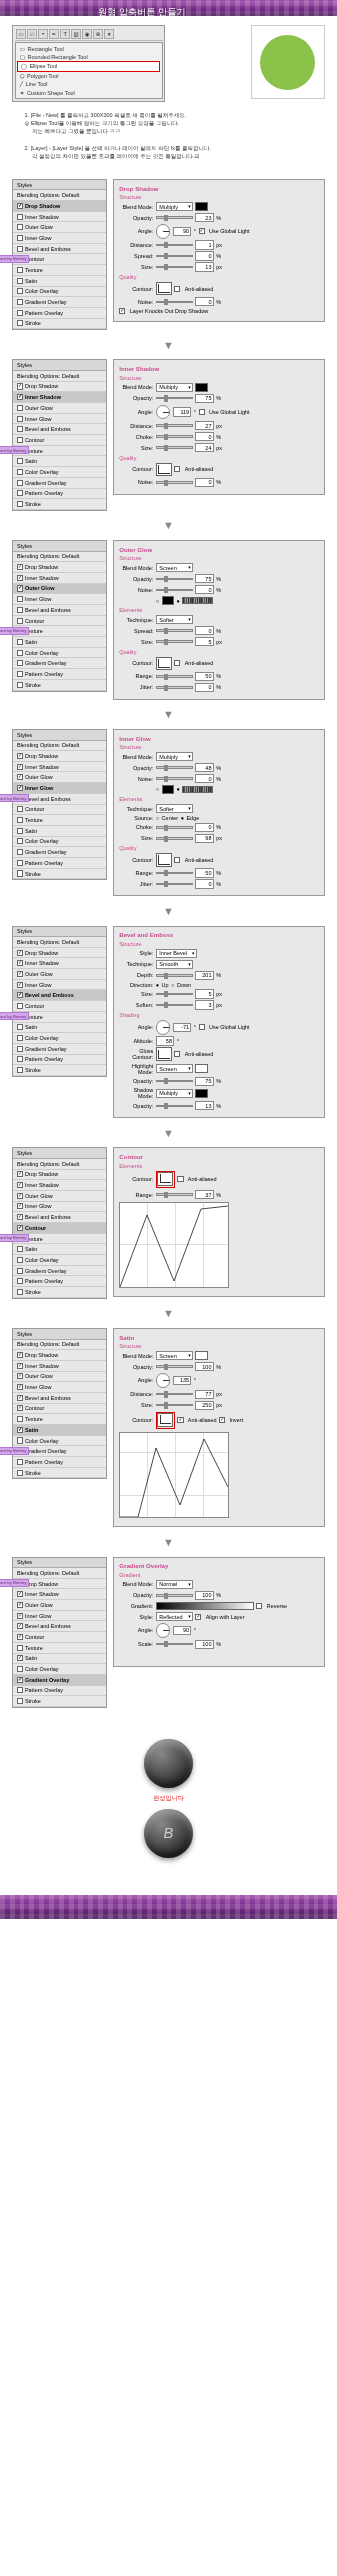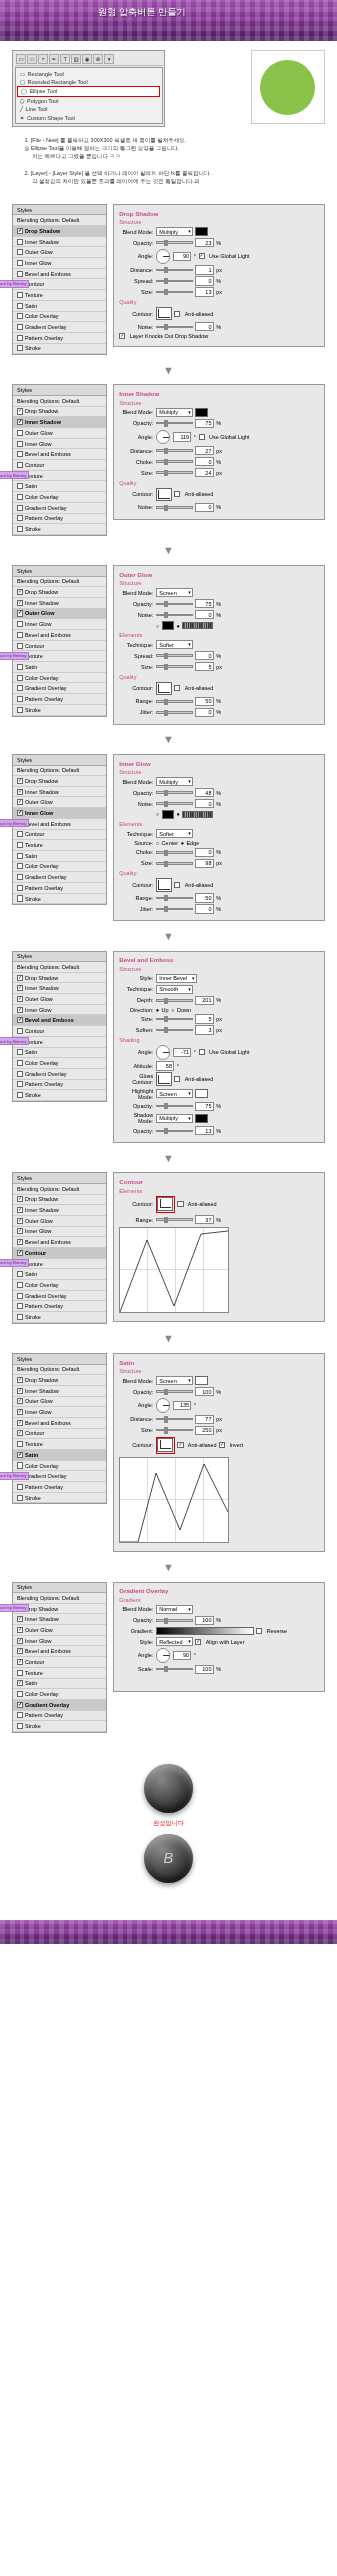--- a/index.html
+++ b/index.html
@@ -1,17 +1,17 @@
 <!DOCTYPE html>
 <html style="font-size:9.8px"><head>
 <meta charset="utf-8">
 <style>
 *{box-sizing:border-box;margin:0;padding:0;font-family:Arial,sans-serif}
 body{width:337px;background:#fff}
-.header{height:41px;background:linear-gradient(180deg,#9b4ba8 0%,#7a2d8c 50%,#4a1a5c 100%);position:relative;overflow:hidden}
+.header{height:16px;background:linear-gradient(180deg,#9b4ba8 0%,#7a2d8c 50%,#4a1a5c 100%);position:relative;overflow:hidden}
 .header::before{content:'';position:absolute;inset:0;background:repeating-linear-gradient(90deg,rgba(255,255,255,0.15) 0 4.9px,transparent 4.9px 9.8px),repeating-linear-gradient(0deg,rgba(255,255,255,0.1) 0 4.9px,transparent 4.9px 9.8px)}
 .header-text{position:relative;color:#fff;font-size:9.2px;line-height:24.5px;padding-left:98px;text-shadow:0.6px 0.6px 1.2px rgba(0,0,0,0.5)}
 .footer{height:24.5px;background:linear-gradient(180deg,#9b4ba8 0%,#7a2d8c 50%,#4a1a5c 100%);position:relative;overflow:hidden;margin-top:12.3px}
 .footer::before{content:'';position:absolute;inset:0;background:repeating-linear-gradient(90deg,rgba(255,255,255,0.15) 0 4.9px,transparent 4.9px 9.8px),repeating-linear-gradient(0deg,rgba(255,255,255,0.1) 0 4.9px,transparent 4.9px 9.8px)}
 .intro{padding:9.2px 12.3px;font-size:5.5px;color:#333}
 .intro-row{display:flex;align-items:flex-start;margin-bottom:6.1px}
 .toolbar{border:0.6px solid #999;background:#e8e8e8;padding:1.8px;width:153px}
 .toolbar-icons{display:flex;gap:1.2px;padding:1.2px;border-bottom:0.6px solid #bbb;margin-bottom:1.2px}
 .ticon{width:9.8px;height:9.8px;border:0.6px solid #aaa;background:#ddd;font-size:5.5px;text-align:center;line-height:8.6px}
 .tool-menu{background:#f0f0f0;border:0.6px solid #999;padding:1.2px}

